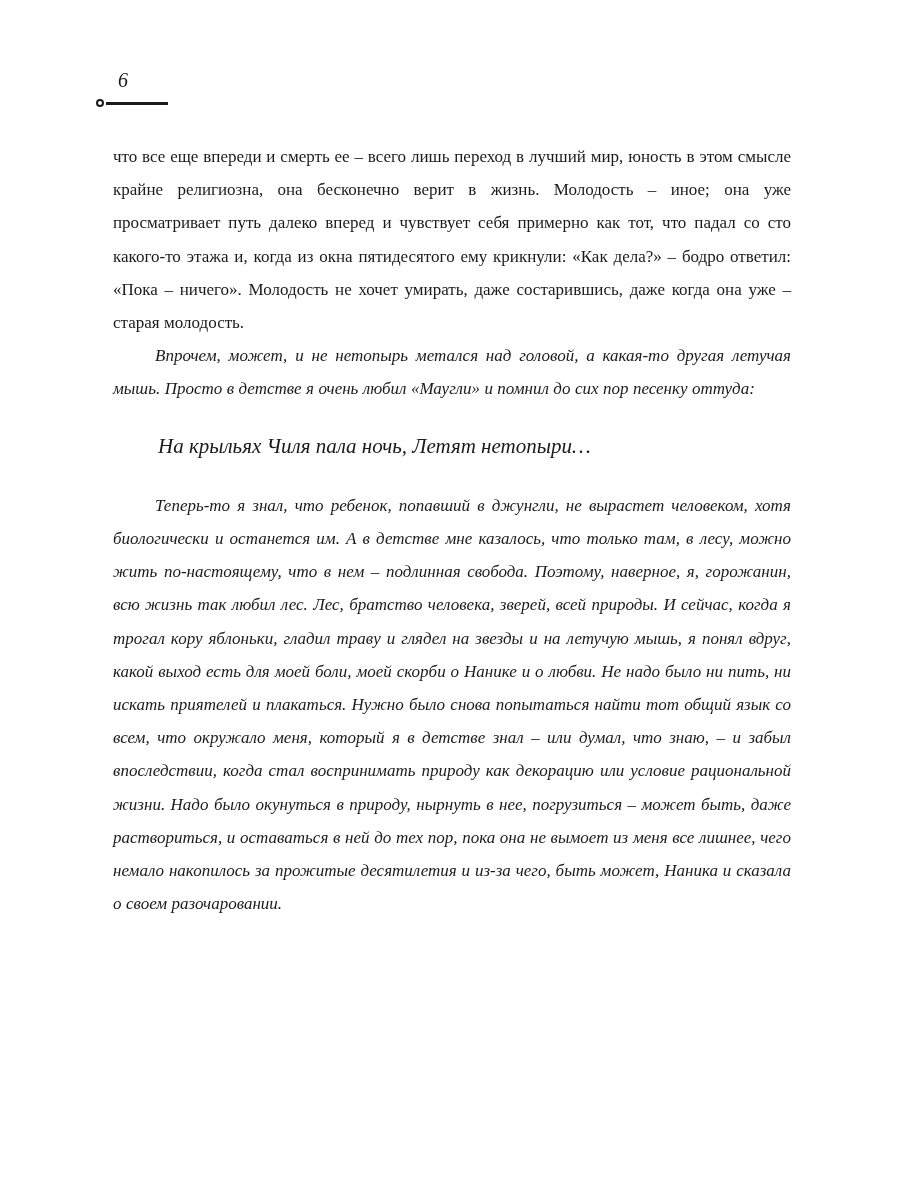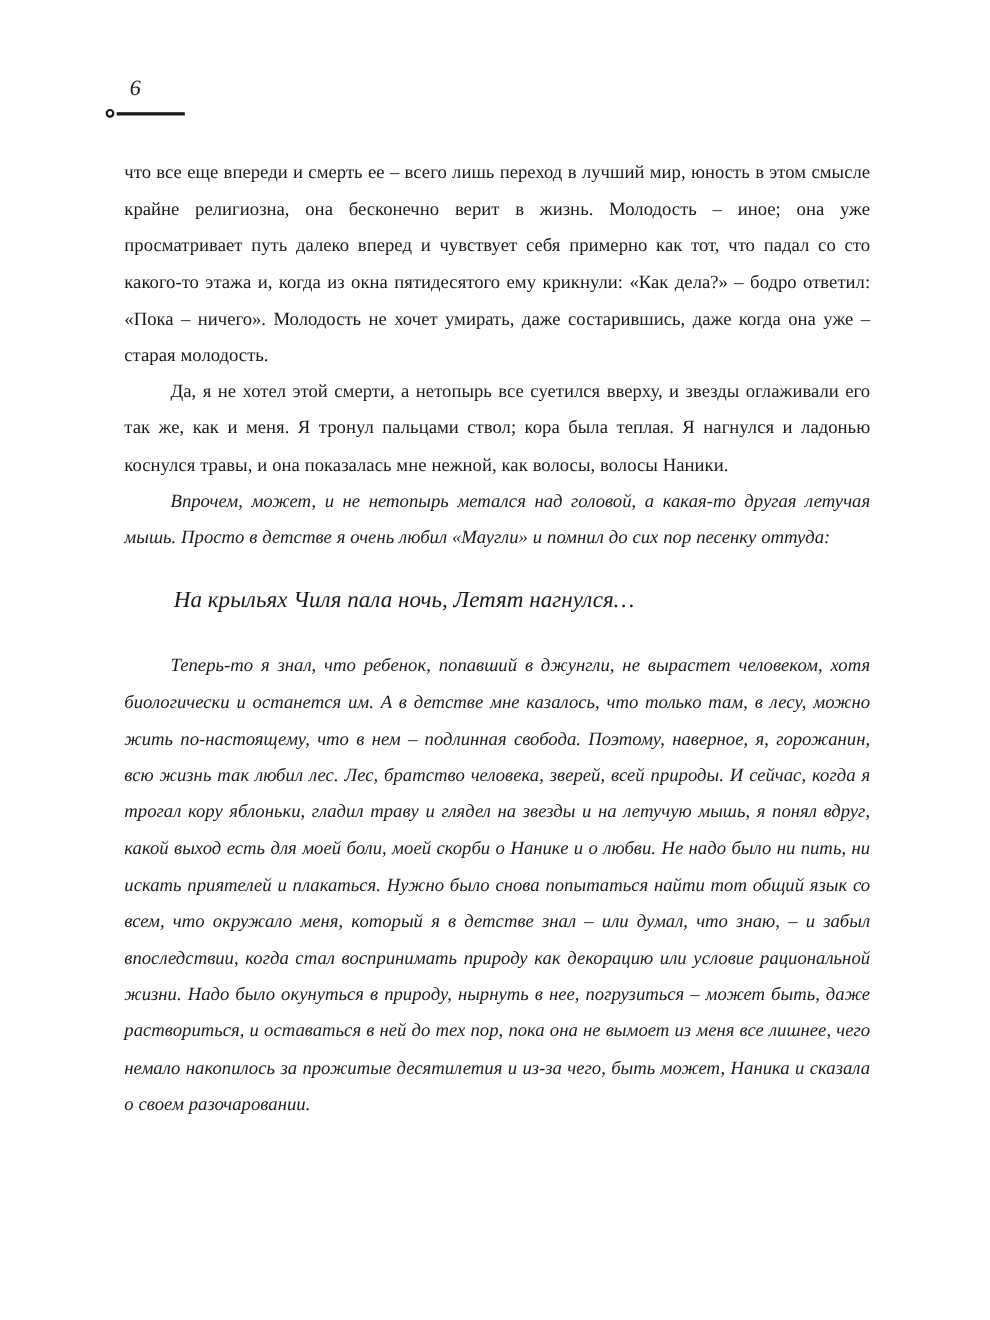--- a/index.html
+++ b/index.html
@@ -116,27 +116,26 @@
     <div class="folio-rule-wrap">
       <span class="folio-dot"></span>
       <span class="folio-rule"></span>
     </div>
   </div>
 
   <div class="textblock">
 
     <p class="para continued">что все еще впереди и смерть ее – всего лишь переход в лучший мир, юность в этом смысле крайне религиозна, она бесконечно верит в жизнь. Молодость – иное; она уже просматривает путь далеко вперед и чувствует себя примерно как тот, что падал со сто какого-то этажа и, когда из окна пятидесятого ему крикнули: «Как дела?» – бодро ответил: «Пока – ничего». Молодость не хочет умирать, даже состарившись, даже когда она уже – старая молодость.</p>
 
-    <p class="para">Да, я не хотел этой смерти, а нетопырь все суетился вверху, и звезды оглаживали его так же, как и меня. Я тронул пальцами ствол; кора была теплая. Я нагнулся и ладонью коснулся травы, и она показалась мне нежной, как волосы, волосы Наники.</p>
 
     <p class="para lastline-left">Впрочем, может, и не нетопырь метался над головой, а какая-то другая летучая мышь. Просто в детстве я очень любил «Маугли» и помнил до сих пор песенку оттуда:</p>
 
     <div class="gap-before-verse"></div>
 
-    <p class="verse">На крыльях Чиля пала ночь, Летят нагнулся…</p>
+    <p class="verse">На крыльях Чиля пала ночь, Летят нетопыри…</p>
 
     <div class="gap-after-verse"></div>
 
     <p class="para lastline-left">Теперь-то я знал, что ребенок, попавший в джунгли, не вырастет человеком, хотя биологически и останется им. А в детстве мне казалось, что только там, в лесу, можно жить по-настоящему, что в нем – подлинная свобода. Поэтому, наверное, я, горожанин, всю жизнь так любил лес. Лес, братство человека, зверей, всей природы. И сейчас, когда я трогал кору яблоньки, гладил траву и глядел на звезды и на летучую мышь, я понял вдруг, какой выход есть для моей боли, моей скорби о Нанике и о любви. Не надо было ни пить, ни искать приятелей и плакаться. Нужно было снова попытаться найти тот общий язык со всем, что окружало меня, который я в детстве знал – или думал, что знаю, – и забыл впоследствии, когда стал воспринимать природу как декорацию или условие рациональной жизни. Надо было окунуться в природу, нырнуть в нее, погрузиться – может быть, даже раствориться, и оставаться в ней до тех пор, пока она не вымоет из меня все лишнее, чего немало накопилось за прожитые десятилетия и из-за чего, быть может, Наника и сказала о своем разочаровании.</p>
 
   </div>
 
 </div>
 
 </body></html>

